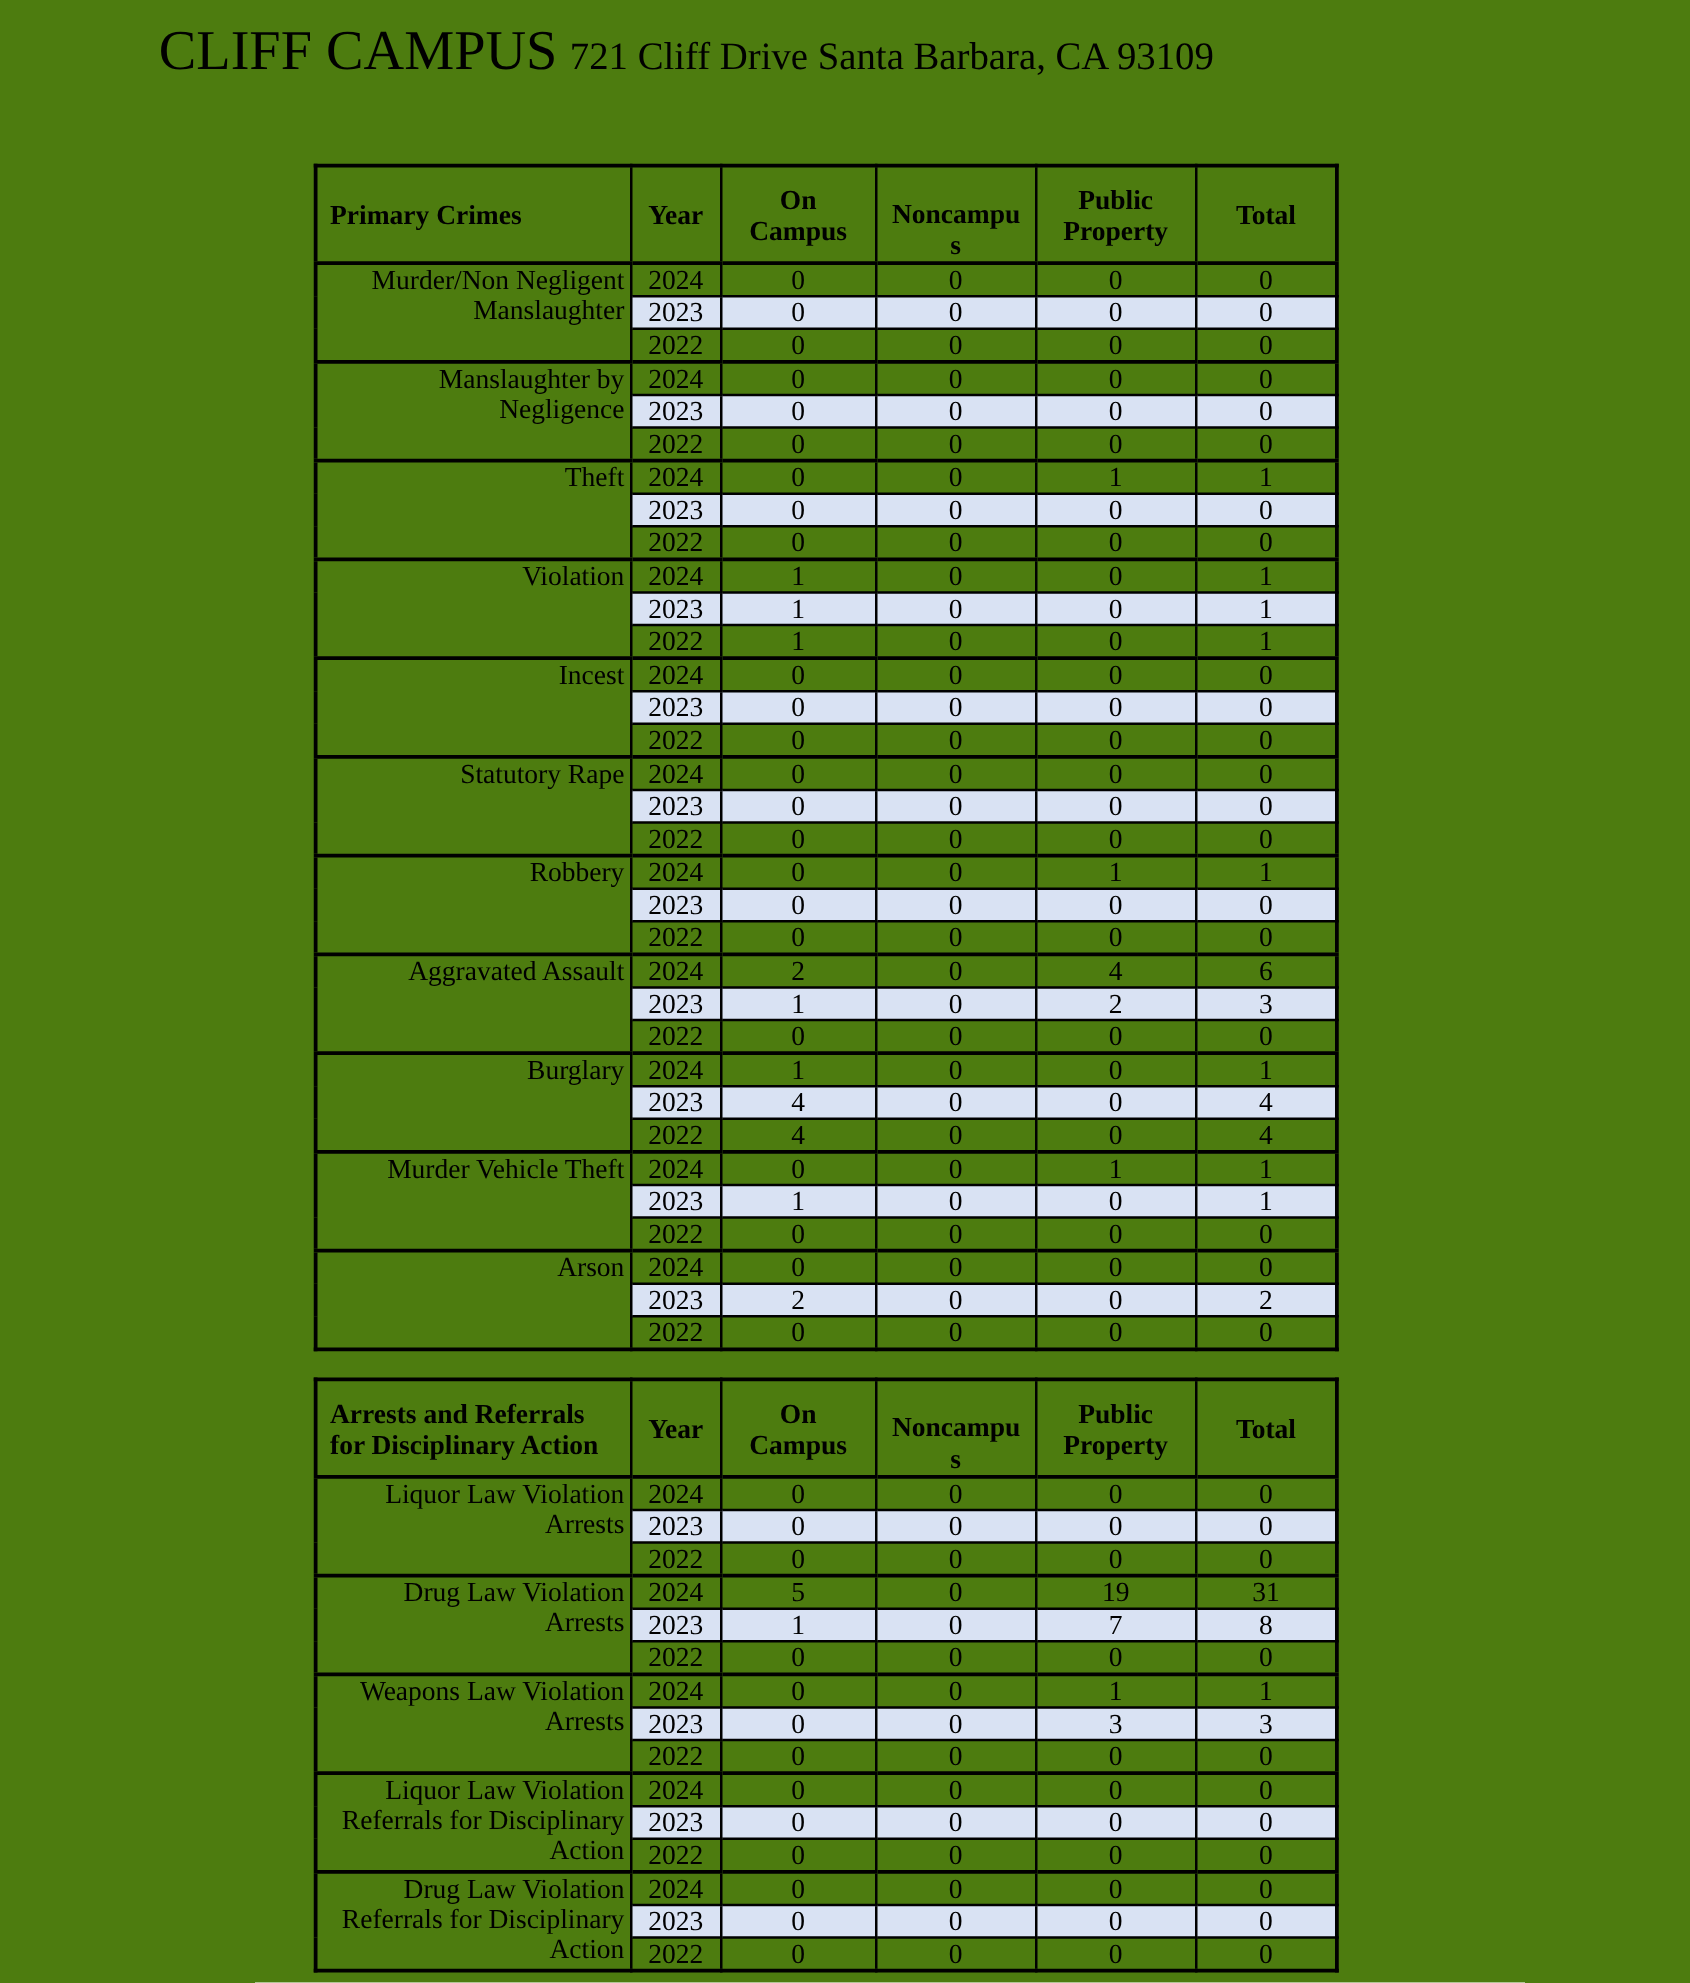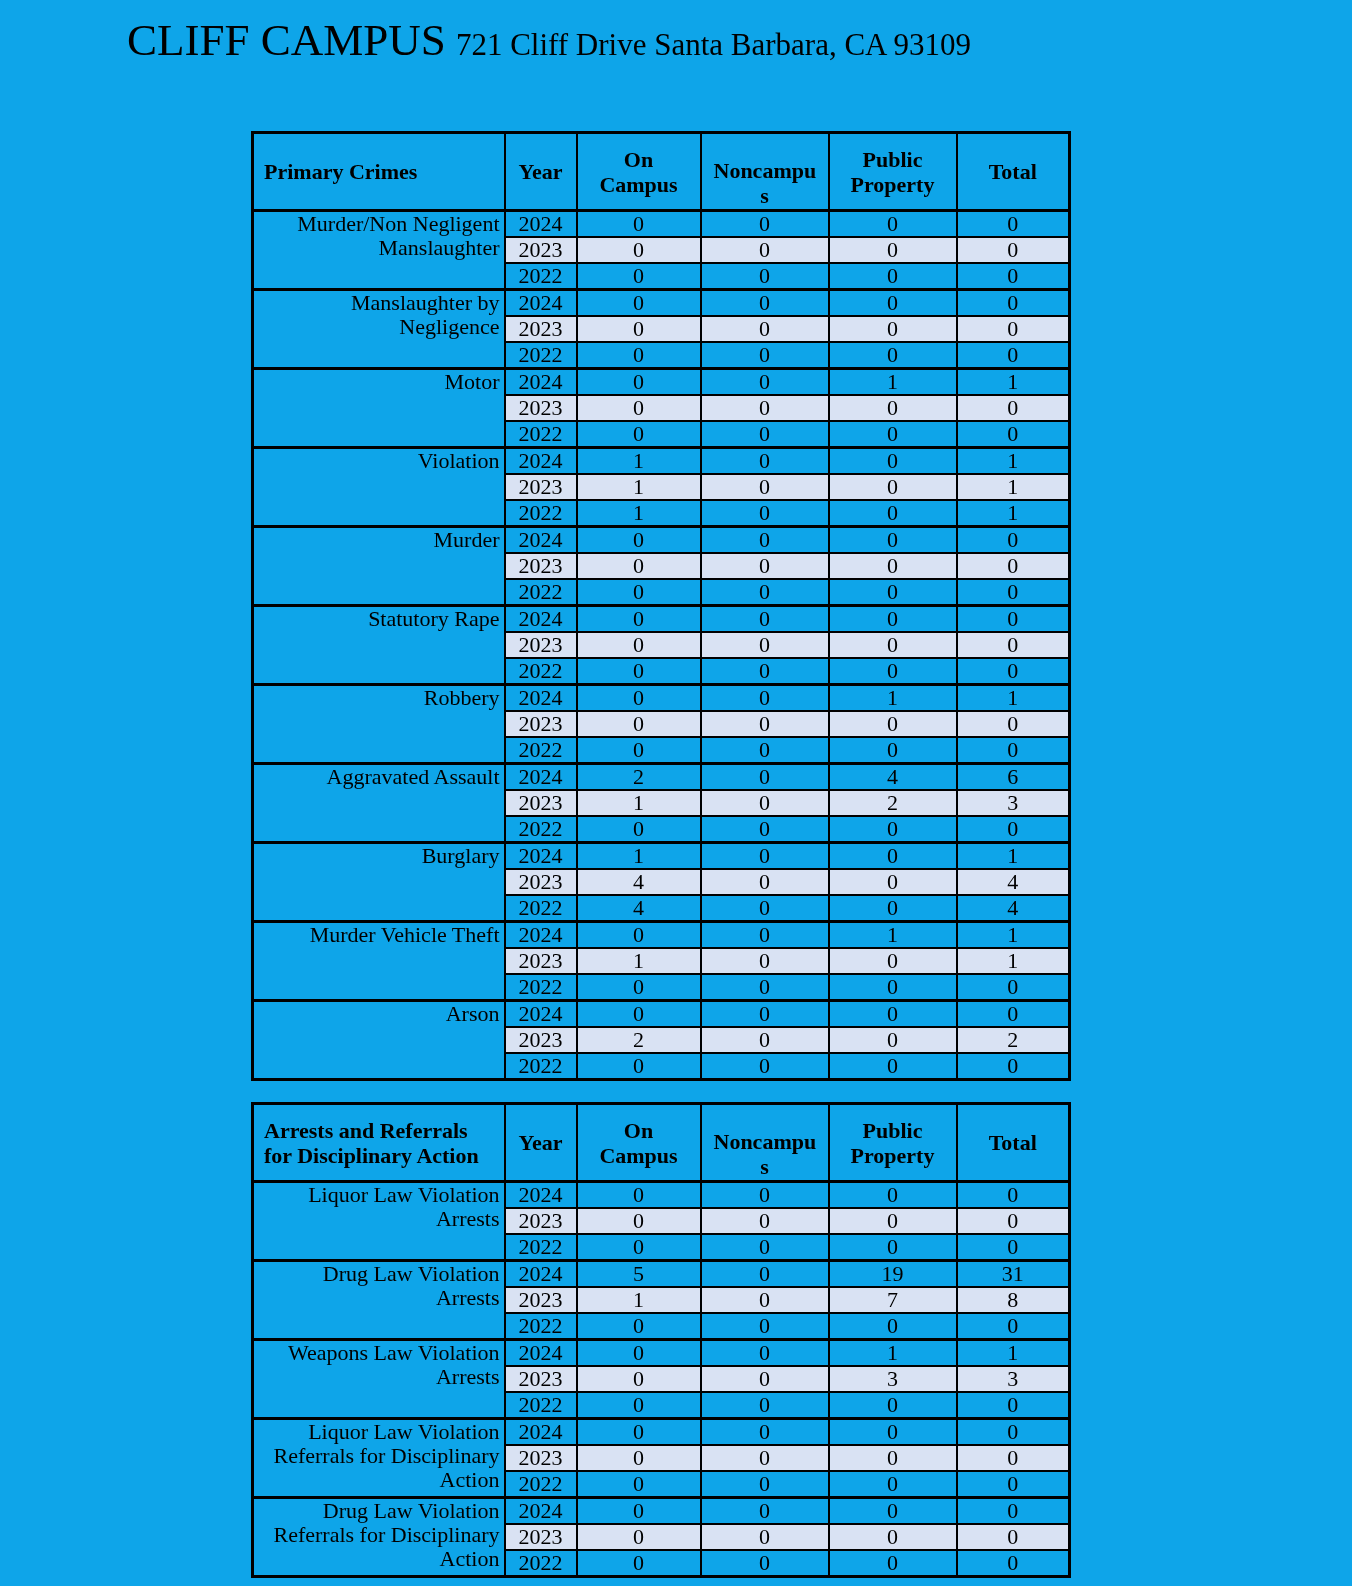--- a/index.html
+++ b/index.html
@@ -1,20 +1,20 @@
 <!DOCTYPE html>
 <html style="--shade: #d9e2f3;"><head>
 <meta charset="utf-8">
 <style>
   html,body{margin:0;padding:0;background:#ffffff;}
   .page{
     position:relative;
     width:1352px;
     height:1586px;
-    background:#0ea5e9;
+    background:#4d7c0f;
     font-family:"Liberation Serif","DejaVu Serif",serif;
     color:#000;
     overflow:hidden;
   }
   .title-line{
     position:absolute;
     left:127px;
     top:14px;
     margin:0;
     font-weight:normal;
@@ -143,21 +143,21 @@
           <tr>
             <td class="year-cell">2022</td>
             <td class="num-cell">0</td>
             <td class="num-cell">0</td>
             <td class="num-cell">0</td>
             <td class="num-cell">0</td>
           </tr>
         </tbody>
         <tbody class="group">
           <tr>
-            <td class="label-cell" rowspan="3">Motor</td>
+            <td class="label-cell" rowspan="3">Theft</td>
             <td class="year-cell">2024</td>
             <td class="num-cell">0</td>
             <td class="num-cell">0</td>
             <td class="num-cell">1</td>
             <td class="num-cell">1</td>
           </tr>
           <tr class="shaded">
             <td class="year-cell">2023</td>
             <td class="num-cell">0</td>
             <td class="num-cell">0</td>
@@ -191,21 +191,21 @@
           <tr>
             <td class="year-cell">2022</td>
             <td class="num-cell">1</td>
             <td class="num-cell">0</td>
             <td class="num-cell">0</td>
             <td class="num-cell">1</td>
           </tr>
         </tbody>
         <tbody class="group">
           <tr>
-            <td class="label-cell" rowspan="3">Murder</td>
+            <td class="label-cell" rowspan="3">Incest</td>
             <td class="year-cell">2024</td>
             <td class="num-cell">0</td>
             <td class="num-cell">0</td>
             <td class="num-cell">0</td>
             <td class="num-cell">0</td>
           </tr>
           <tr class="shaded">
             <td class="year-cell">2023</td>
             <td class="num-cell">0</td>
             <td class="num-cell">0</td>

